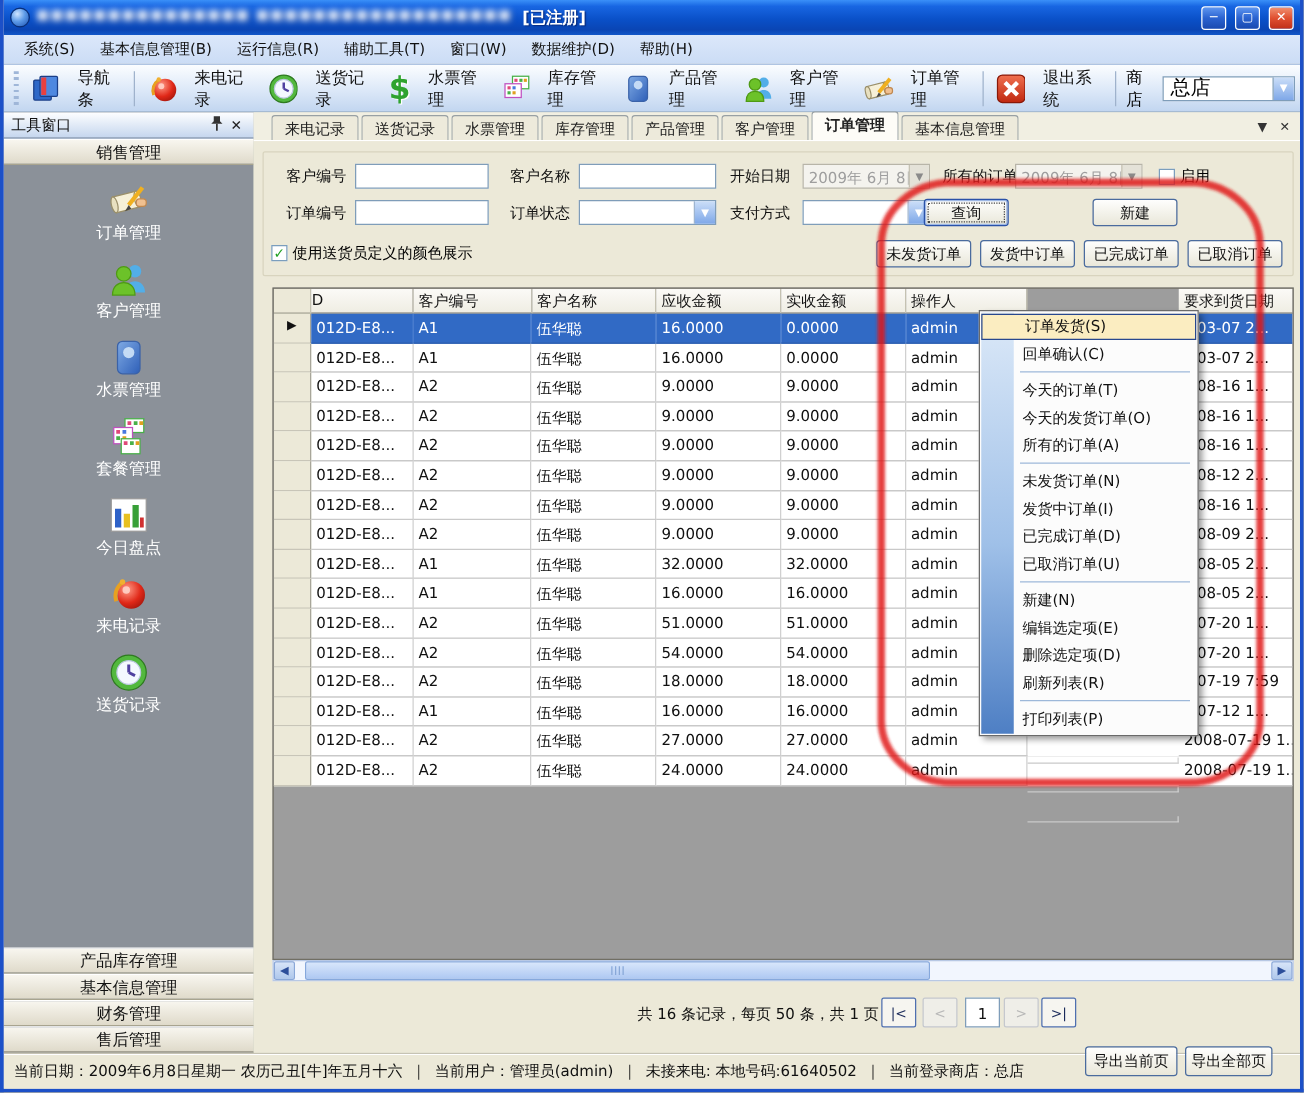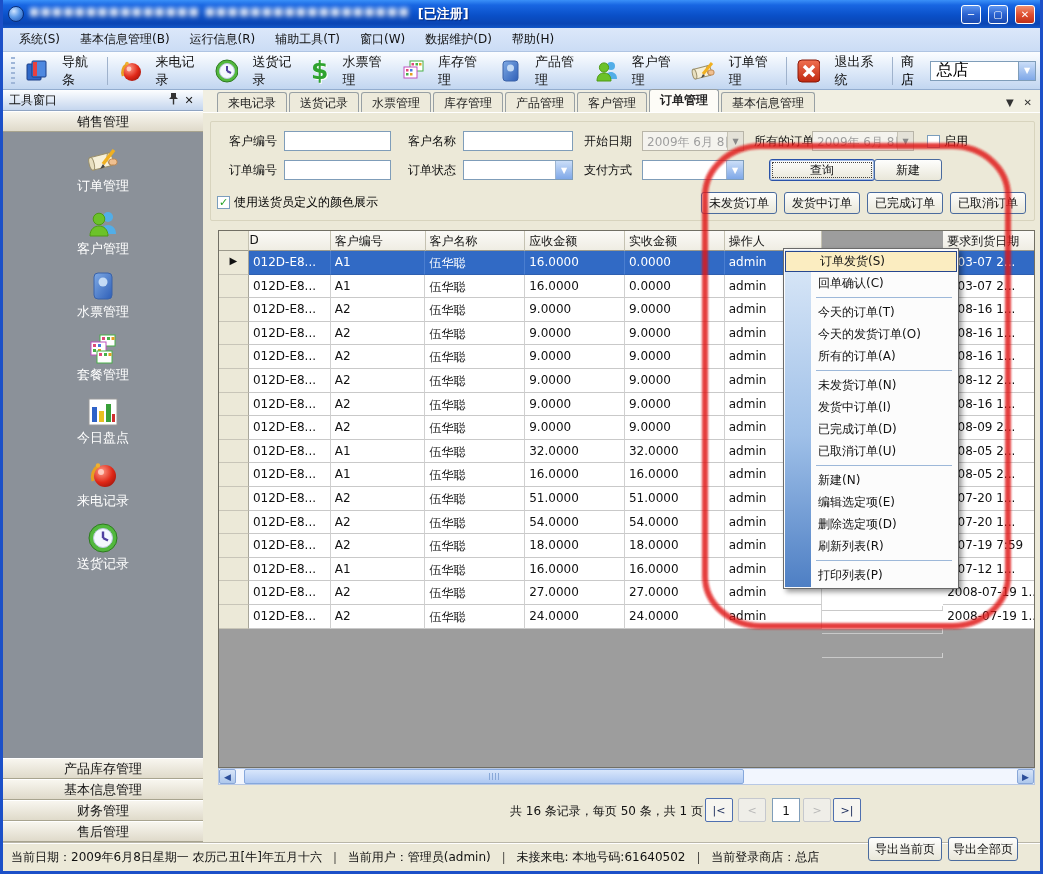--- a/index.html
+++ b/index.html
@@ -406,21 +406,21 @@
           <span class="fl" style="left:197px;top:38px">订单状态</span>
           <span class="fcombo" style="left:252px;top:38px;width:110px">
             <span class="sp"></span>
               <span class="arr">▼</span>
           </span>
           <span class="fl" style="left:373px;top:38px">支付方式</span>
           <span class="fcombo" style="left:431px;top:38px;width:102px">
             <span class="sp"></span>
               <span class="arr">▼</span>
           </span>
-          <span class="xp-btn btn-query" style="left:558px;top:37px;width:106px">查询</span>
+          <span class="xp-btn btn-query" style="left:528px;top:37px;width:68px">查询</span>
           <span class="xp-btn" style="left:663px;top:37px;width:68px">新建</span>
 
           <span class="chk" style="left:6px;top:72px">
             <span class="box">✓</span>
             <span>使用送货员定义的颜色展示</span>
           </span>
           <span class="xp-btn" style="left:490px;top:70px;width:76px">未发货订单</span>
           <span class="xp-btn" style="left:573px;top:70px;width:76px">发货中订单</span>
           <span class="xp-btn" style="left:656px;top:70px;width:76px">已完成订单</span>
           <span class="xp-btn" style="left:739px;top:70px;width:76px">已取消订单</span>

